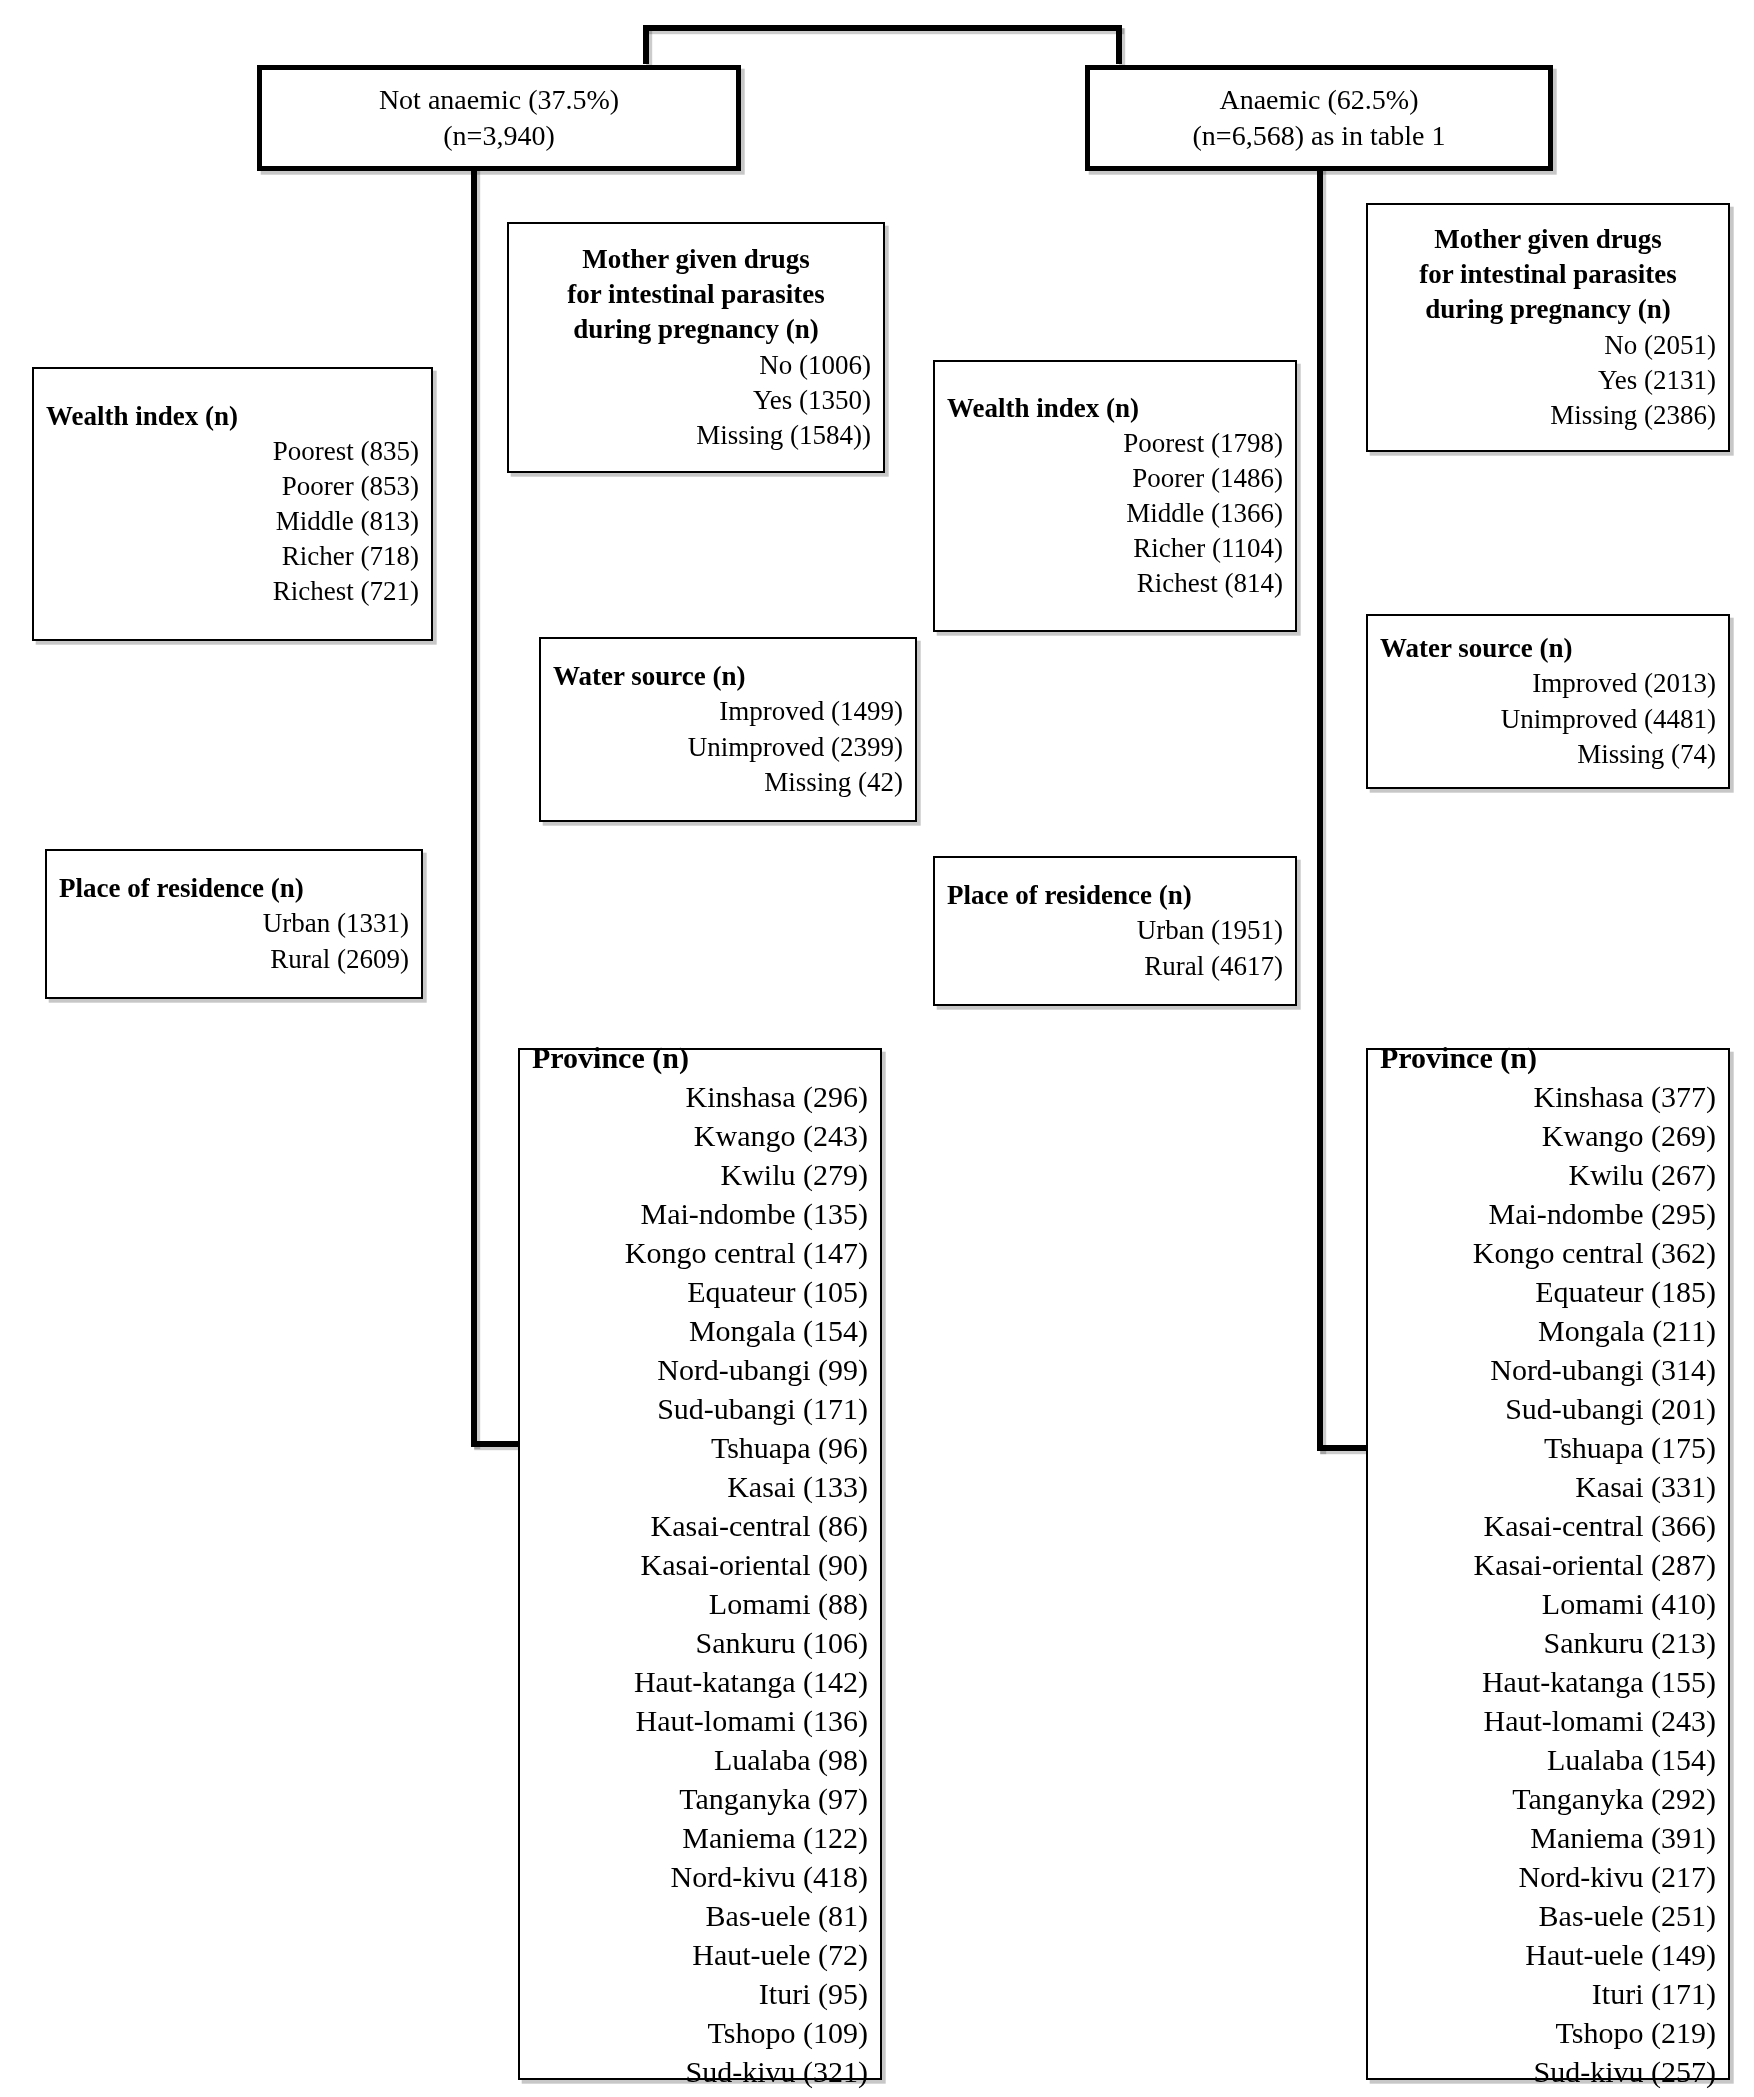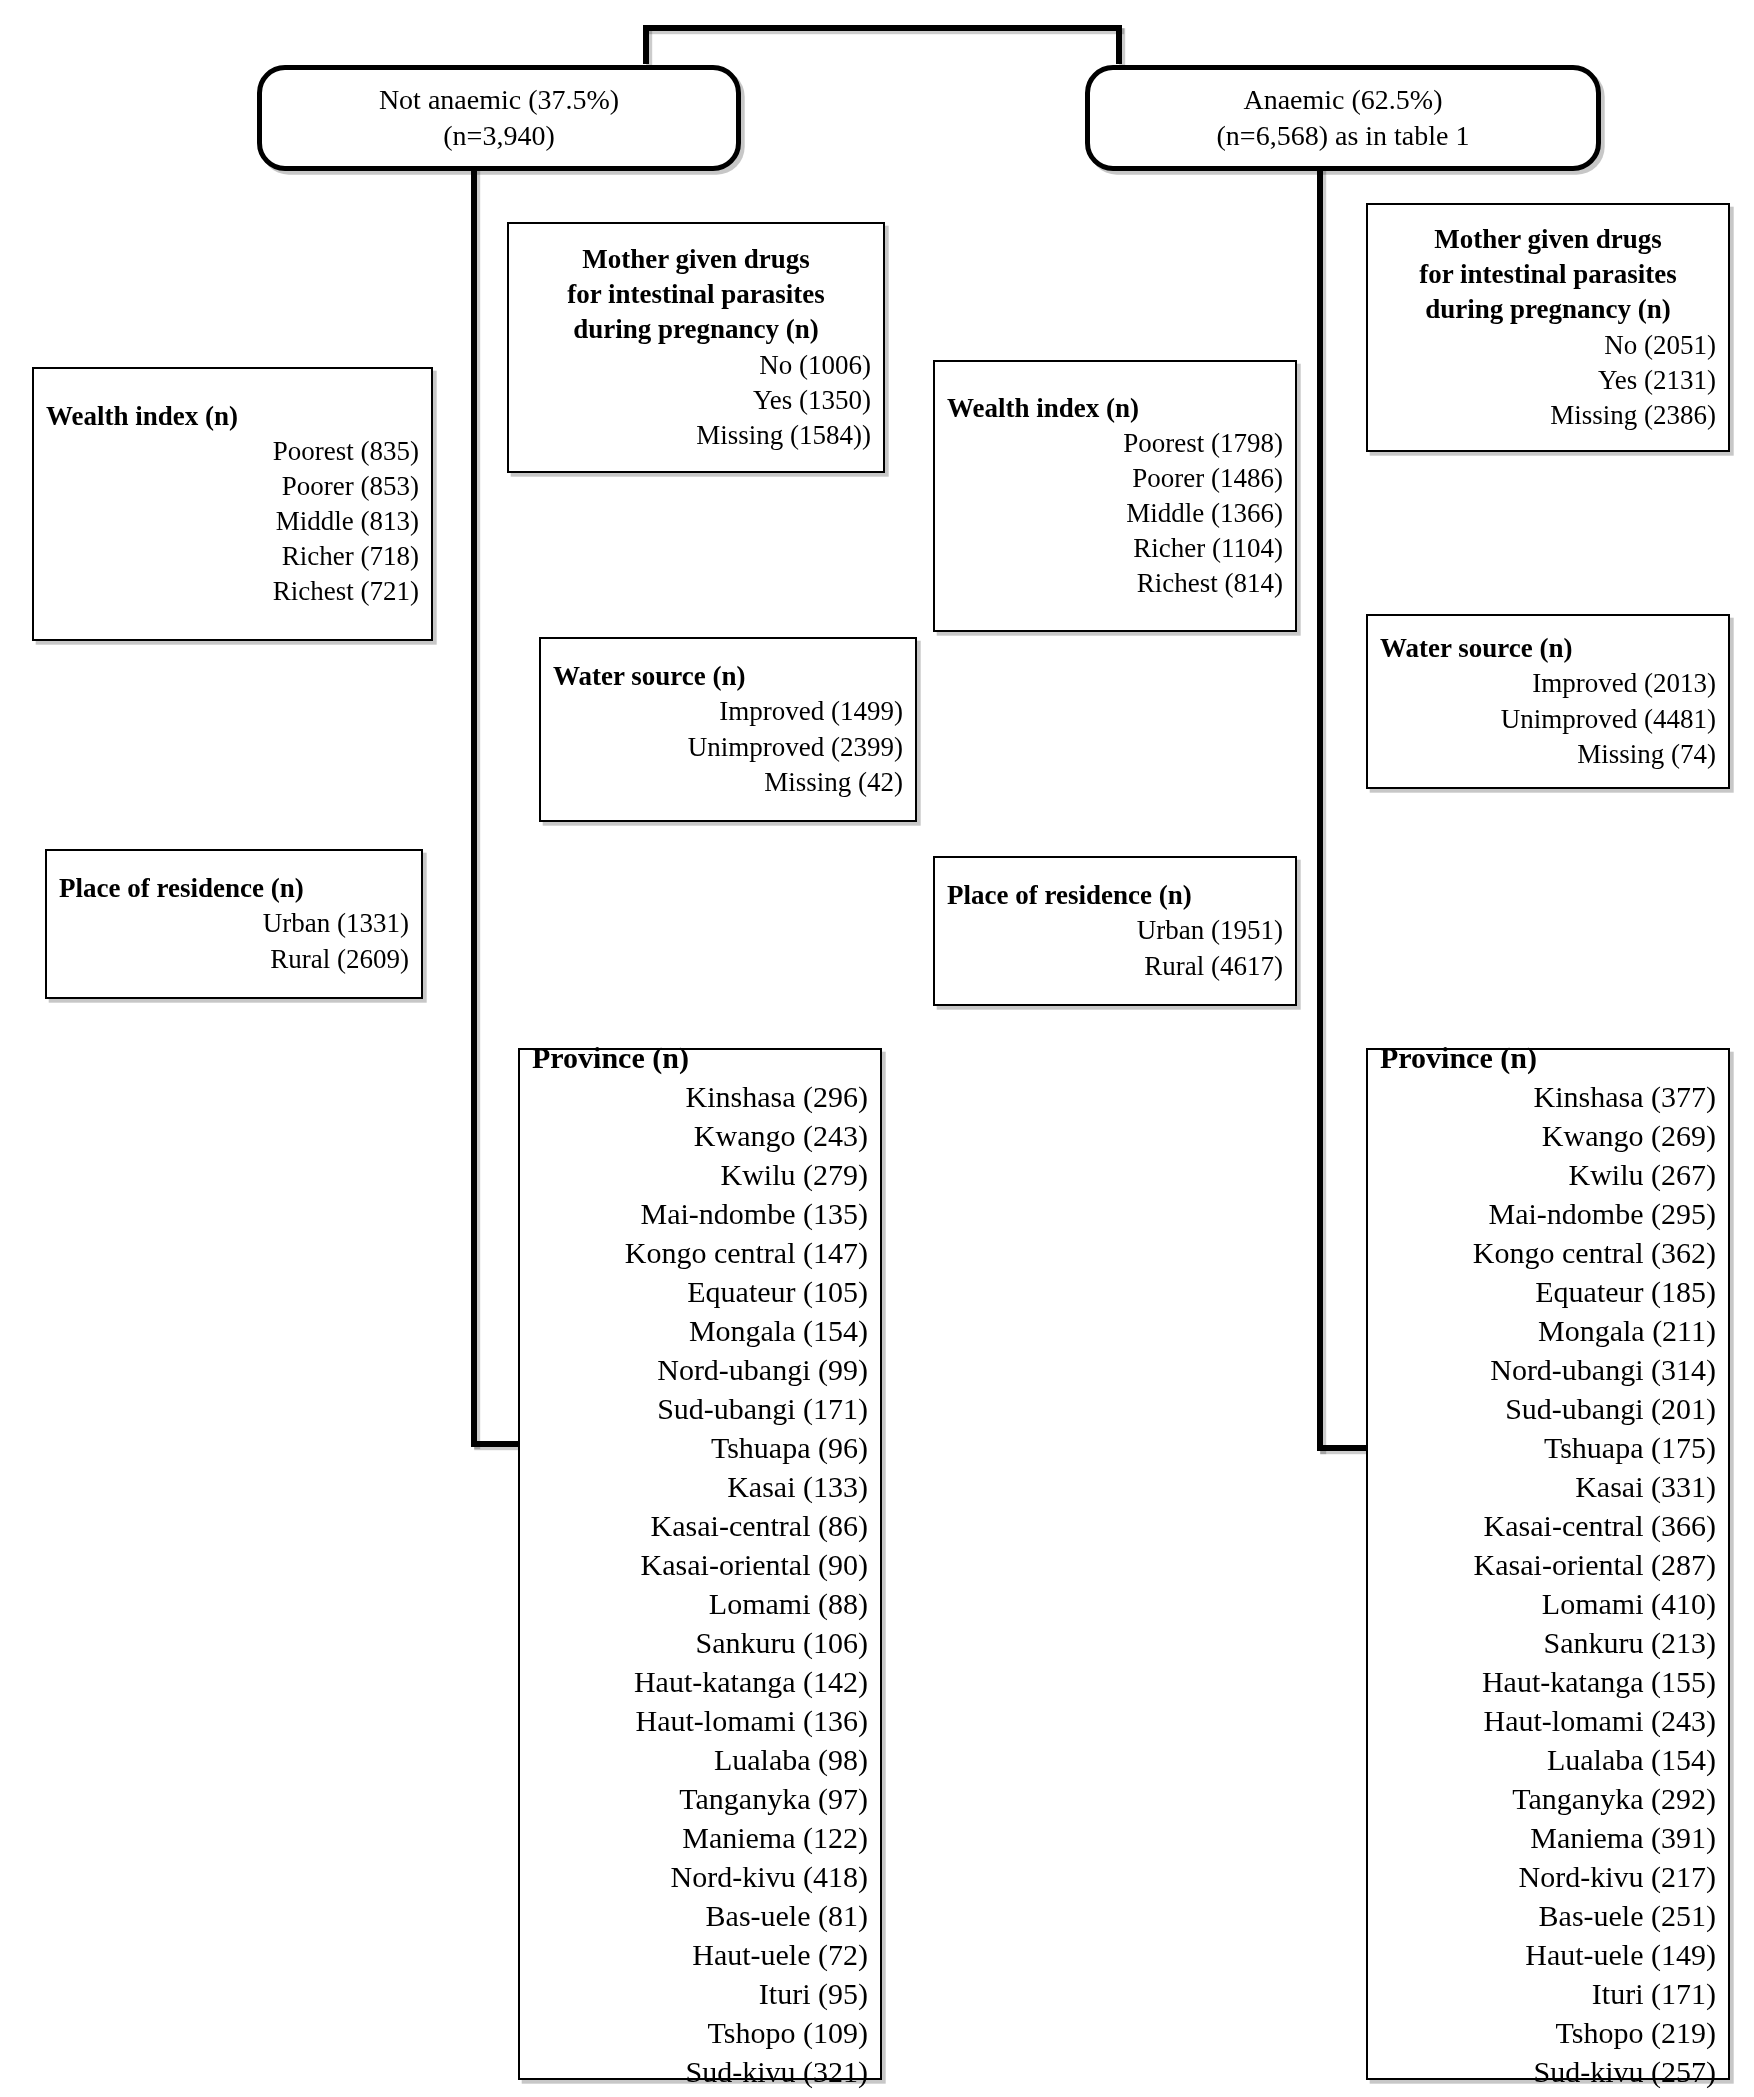--- a/index.html
+++ b/index.html
@@ -43,21 +43,21 @@
     font-weight: bold;
   }
 
   
   .align-center  .lines { text-align: center; }
   .align-right   .lines { text-align: right; }
   .align-right .ttl { display: block; text-align: left; }
   .hdr-center .ttl { text-align: center; }
 
   
-  .fs-head  { font-size: 28px; border-radius: 28px; }
+  .fs-head  { font-size: 28px; }
   .fs-body  { font-size: 27px; }
   .fs-prov  { font-size: 30px; }
 
   
   .conn {
     position: absolute;
     background: #000000;
     box-shadow: 3.2px 3.2px 0 0 rgba(0,0,0,0.20);
   }
   .conn.h { height: 5.5px; }
@@ -78,21 +78,21 @@
   <div class="conn v" style="left:1317px; top:164px; height:1287px;"></div>
   <div class="conn h" style="left:1317px; top:1445px; width:51px;"></div>
 
   <div class="box thick align-center fs-head" style="left:257px; top:65px; width:484px; height:106px;">
     <div class="lines">
       <span class="line">Not anaemic (37.5%)</span>
       <span class="line">(n=3,940)</span>
     </div>
   </div>
 
-  <div class="box thick align-center fs-head" style="left:1085px; top:65px; width:516px; height:106px;">
+  <div class="box thick align-center fs-head" style="left:1085px; top:65px; width:468px; height:106px;">
     <div class="lines">
       <span class="line">Anaemic (62.5%)</span>
       <span class="line">(n=6,568) as in table 1</span>
     </div>
   </div>
 
   <div class="box align-right fs-body" style="left:32px; top:367px; width:401px; height:274px;">
     <div class="lines">
       <span class="line ttl">Wealth index (n)</span>
       <span class="line">Poorest (835)</span>

